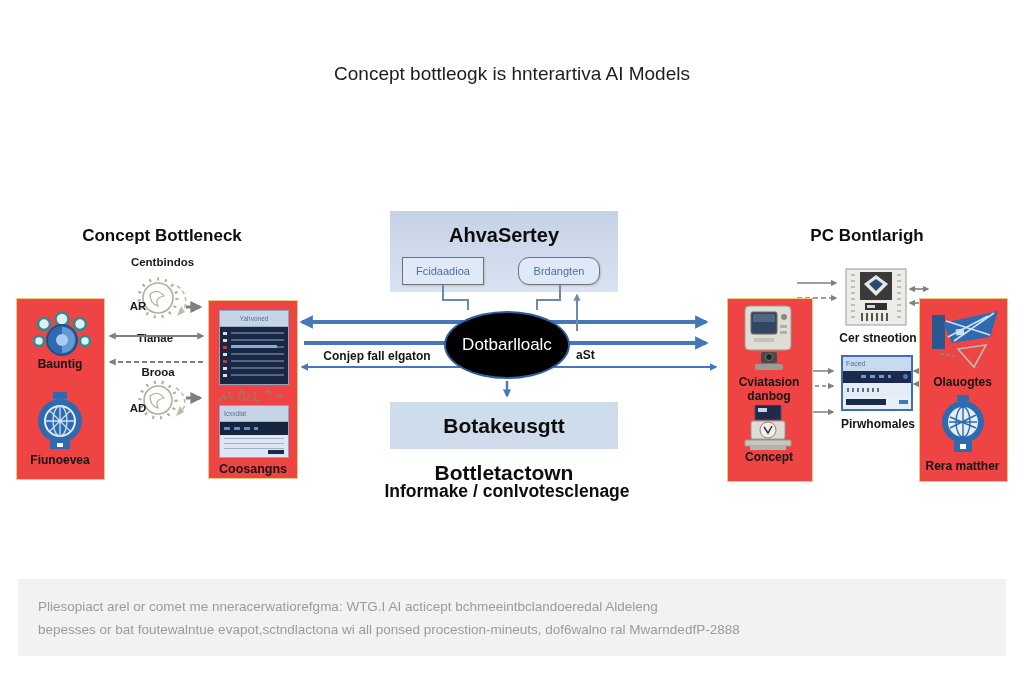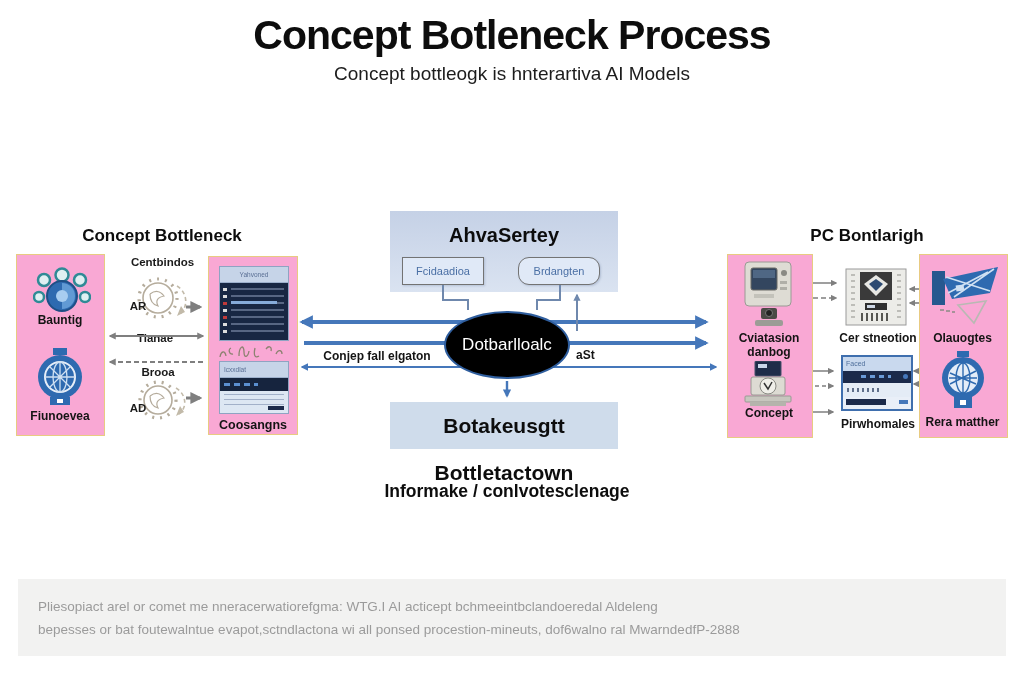--- a/index.html
+++ b/index.html
@@ -7,21 +7,21 @@
          font-family:"Liberation Sans","DejaVu Sans",sans-serif;color:#111;}
   
   .title{position:absolute;top:12px;left:0;width:100%;text-align:center;
          font-size:41px;font-weight:bold;letter-spacing:-1px;color:#0d0d0d;}
   .subtitle{position:absolute;top:63px;left:0;width:100%;text-align:center;
          font-size:19px;color:#1c1c1c;}
   .sec-heading{position:absolute;font-size:17px;font-weight:bold;text-align:center;color:#0d0d0d;}
   .left-h{left:57px;top:226px;width:210px;}
   .right-h{left:762px;top:226px;width:210px;}
   
-  .ypanel{position:absolute;background:#f9a8d4;border:1.5px solid #e8cb81;box-sizing:border-box;}
+  .ypanel{position:absolute;background:#ef4444;border:1.5px solid #e8cb81;box-sizing:border-box;margin-top:44px;}
   .panel-a{left:16px;top:254px;width:89px;height:182px;}
   .panel-screens{left:208px;top:256px;width:90px;height:179px;}
   .panel-b{left:727px;top:254px;width:86px;height:184px;}
   .panel-c{left:919px;top:254px;width:89px;height:184px;}
   .ypanel{position:absolute;}
   .ypanel .icn{position:absolute;}
   
   .lbl{position:absolute;font-size:12px;font-weight:700;color:#141414;text-align:center;line-height:14px;}
   
   .flow-lbl{position:absolute;font-size:11.5px;font-weight:600;color:#1a1a1a;text-align:center;}
@@ -89,21 +89,20 @@
   
   .footer{position:absolute;left:18px;top:579px;width:988px;height:77px;background:#f2f2f1;
           box-sizing:border-box;padding:16px 0 0 20px;}
   .footer div{font-size:13.5px;color:#9b9b9b;line-height:23px;}
 </style>
 </head>
 <body>
 
 <div class="stage">
 
-  <div class="title">Concept Botleneck Process</div>
   <div class="subtitle">Concept bottleogk is hnterartiva AI Models</div>
   <div class="sec-heading left-h">Concept Bottleneck</div>
   <div class="sec-heading right-h">PC Bontlarigh</div>
 
   <div class="ypanel panel-a">
     <svg class="icn" style="left:16px;top:11px;" width="58" height="50">
       <g stroke="#2f8a96" stroke-width="2.5" fill="#dff0f2">
         <circle cx="29" cy="9" r="6.5"></circle>
           <circle cx="11" cy="14" r="6"></circle>
           <circle cx="47" cy="14" r="6"></circle>

